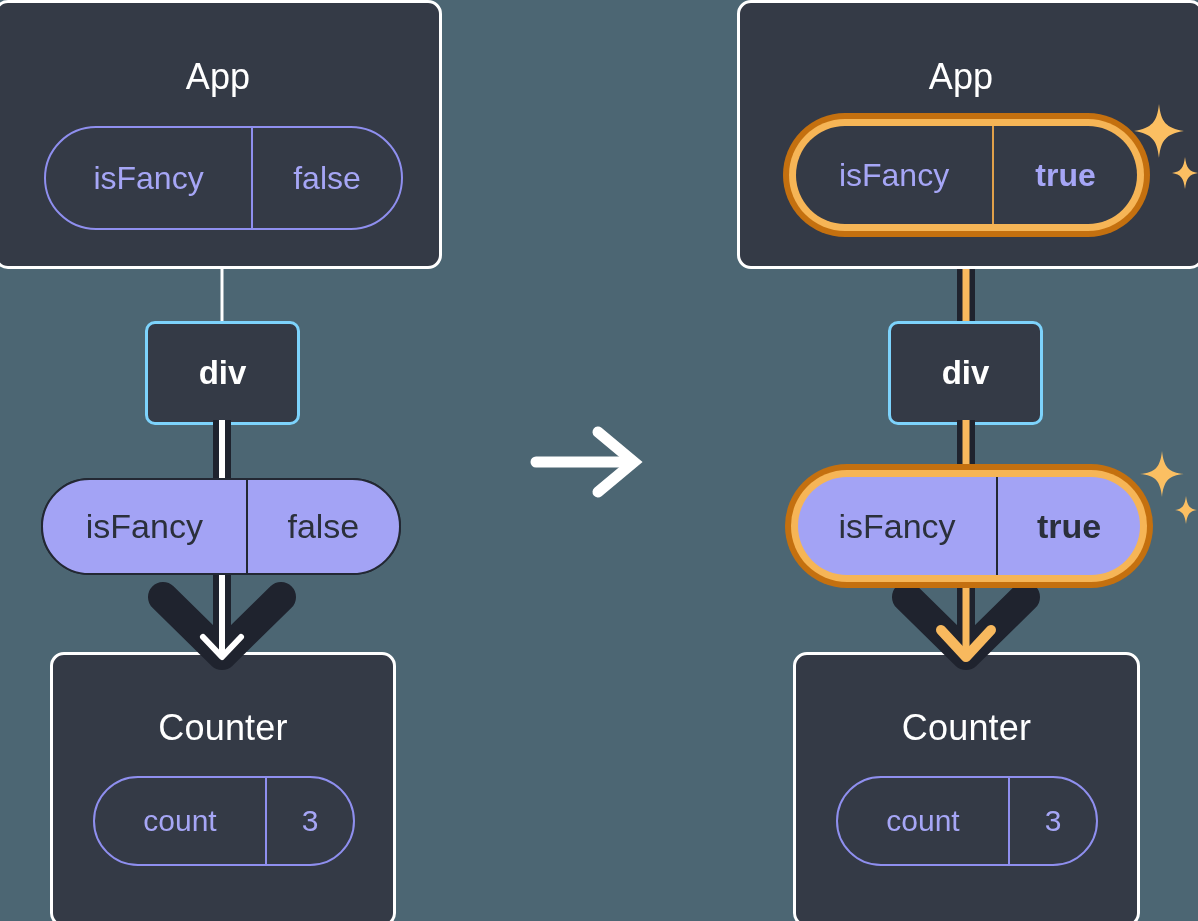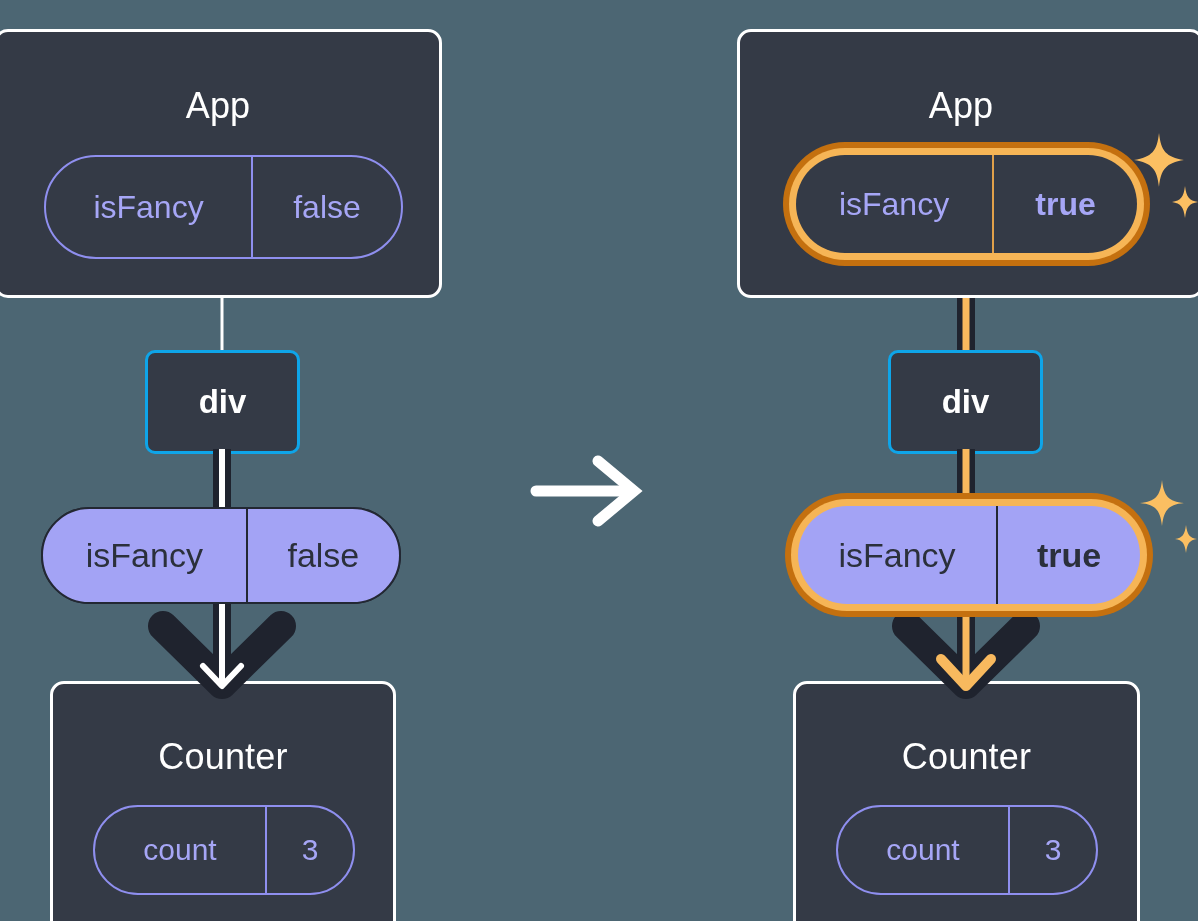--- a/index.html
+++ b/index.html
@@ -14,21 +14,20 @@
     overflow: hidden;
     position: relative;
   }
 
   #stage {
     position: absolute;
     left: 0;
     top: 0;
     width: 1198px;
     height: 699px;
-    margin-top: 29px;
   }
 
   
   .comp-box {
     position: absolute;
     background: #343a46;
     border: 3px solid #ffffff;
     border-radius: 14px;
     box-sizing: border-box;
     z-index: 5;
@@ -41,21 +40,21 @@
     color: #ffffff;
     font-size: 36px;
     font-weight: 400;
     letter-spacing: 0.2px;
   }
 
   
   .div-box {
     position: absolute;
     background: #343a46;
-    border: 3px solid #0ea5e9;
+    border: 3px solid #7dd3fc;
     border-radius: 10px;
     box-sizing: border-box;
     display: flex;
     align-items: center;
     justify-content: center;
     color: #ffffff;
     font-size: 33px;
     font-weight: 700;
     z-index: 12;
   }

